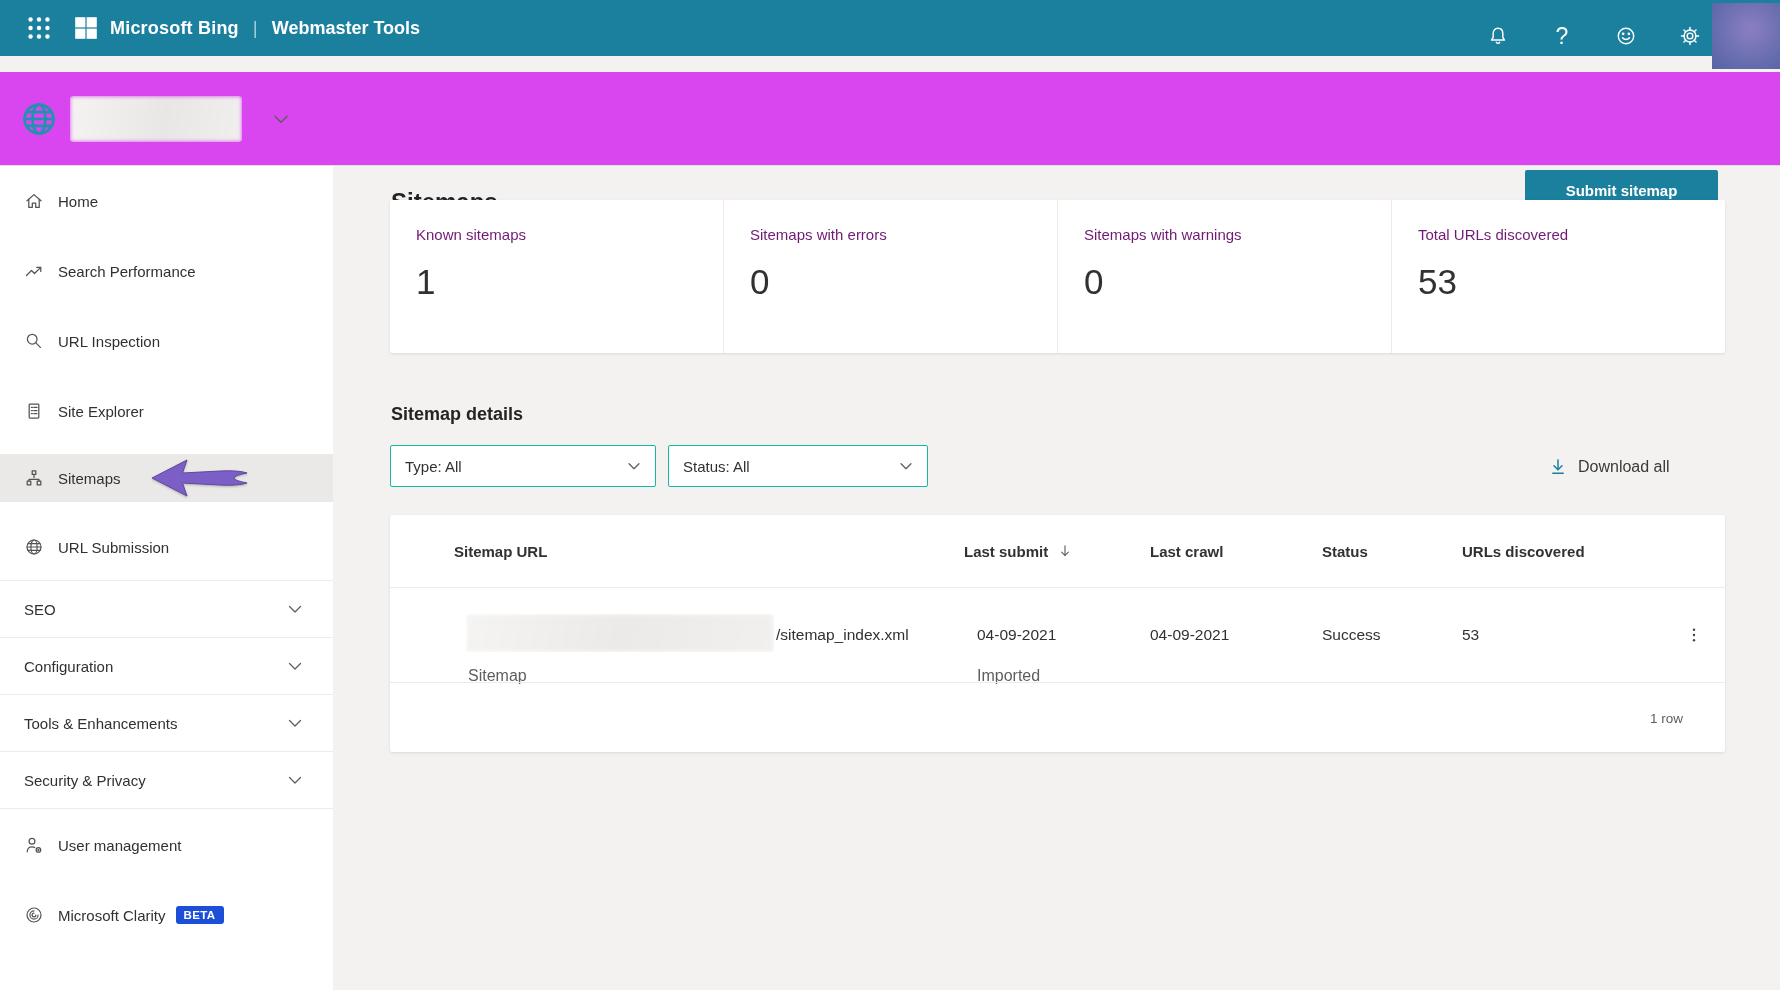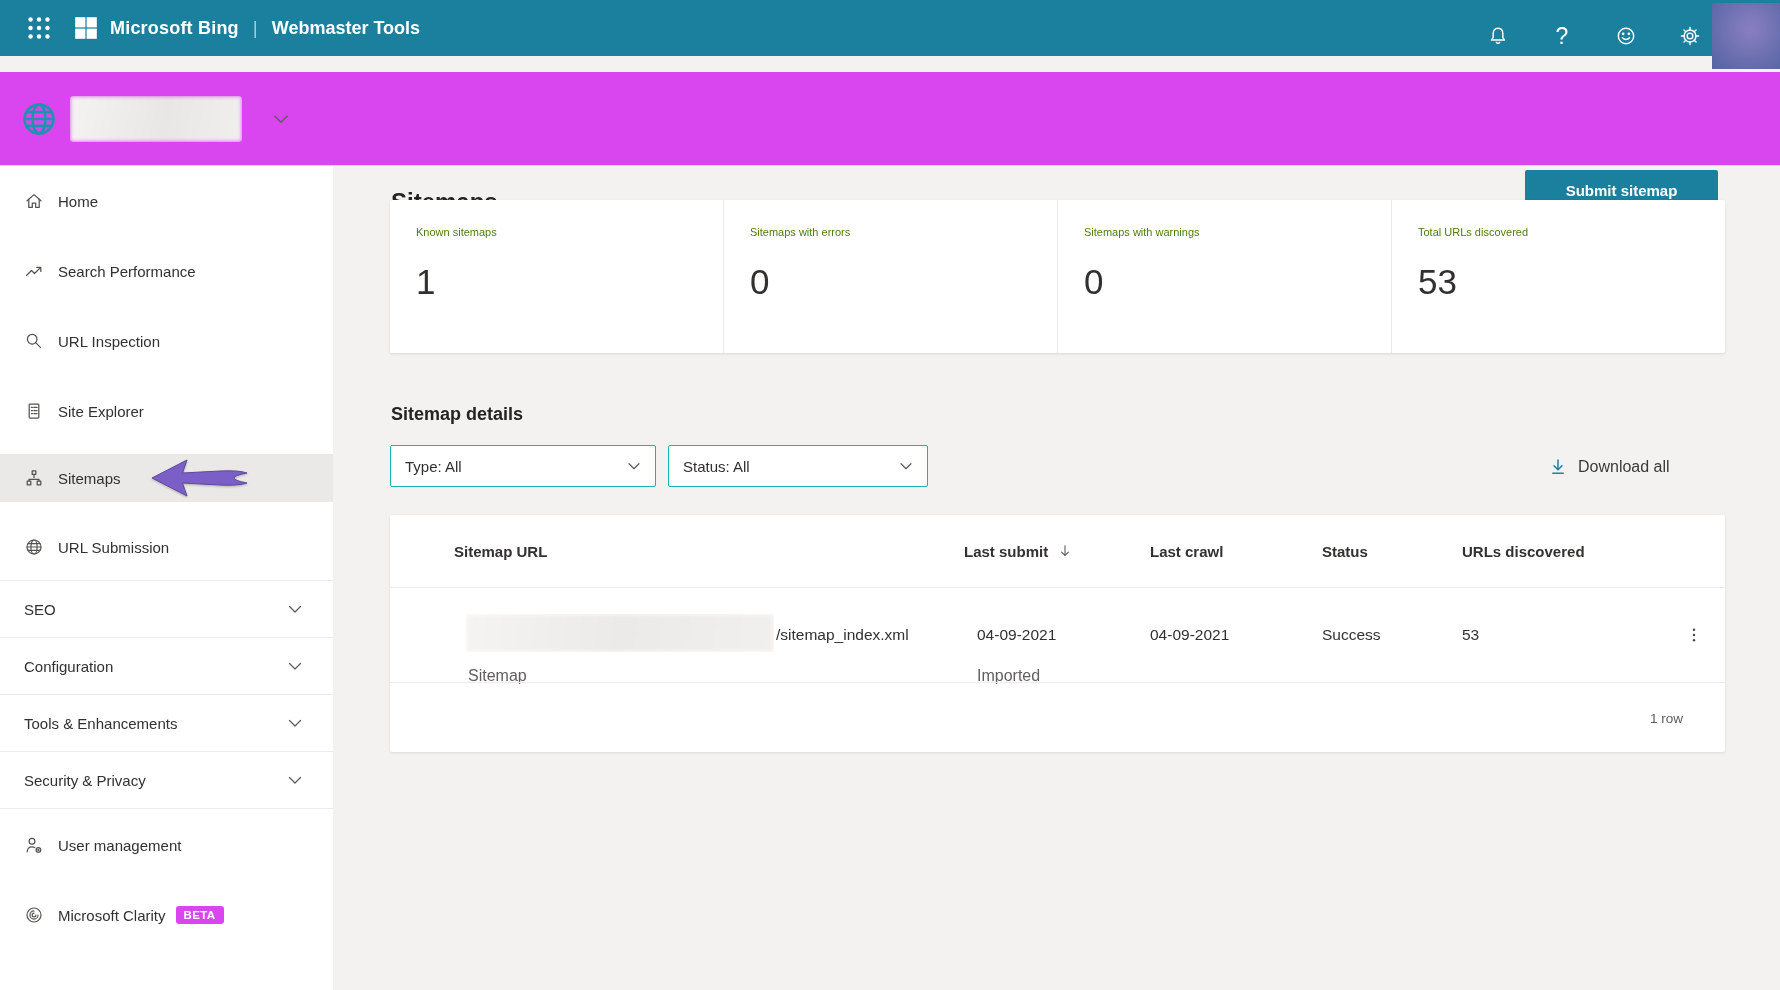--- a/index.html
+++ b/index.html
@@ -33,28 +33,28 @@
   
   .sidebar { position:absolute; left:0; top:166px; width:333px; height:824px; background:#ffffff; }
   .nav-item { position:absolute; left:0; width:333px; height:46px; display:flex; align-items:center; cursor:pointer; font-size:15px; color:#323130; }
   .nav-item .nav-ico { margin-left:24px; width:20px; height:20px; color:#55534f; flex:0 0 20px; }
   .nav-item .nav-label { margin-left:14px; }
   .nav-item.selected { background:#ebe9e7; height:48px; }
   .nav-section { position:absolute; left:0; width:333px; height:56px; display:flex; align-items:center; cursor:pointer; font-size:15px; color:#323130; }
   .nav-section .nav-label { margin-left:24px; }
   .nav-section .sec-chev { position:absolute; right:28px; color:#605e5c; }
   .side-div { position:absolute; left:0; width:333px; border-top:1px solid #edebe9; }
-  .beta-badge { margin-left:10px; background:#d946ef; color:#ffffff; font-size:11.5px; font-weight:600; letter-spacing:.4px; padding:3px 8px; border-radius:3px; }
+  .beta-badge { margin-left:10px; background:#1d4ed8; color:#ffffff; font-size:11.5px; font-weight:600; letter-spacing:.4px; padding:3px 8px; border-radius:3px; }
   .pointer-arrow { position:absolute; left:150px; top:457px; width:100px; height:42px; filter:drop-shadow(0 1px 1px rgba(0,0,0,.25)); pointer-events:none; }
 
   
   .stats-card { position:absolute; left:390px; top:200px; width:1335px; height:153px; background:#ffffff; border-radius:2px; box-shadow:0 1px 3px rgba(0,0,0,.1); display:flex; }
   .stat-cell { flex:1 1 0; position:relative; }
   .stat-cell + .stat-cell { border-left:1px solid #edebe9; }
-  .stat-label { position:absolute; left:26px; top:26px; font-size:11px; color:#4d7c0f; }
+  .stat-label { position:absolute; left:26px; top:26px; font-size:15px; color:#701a75; }
   .stat-value { position:absolute; left:26px; top:62px; font-size:35px; font-weight:400; color:#323130; }
 
   
   .details-heading { position:absolute; left:391px; top:404px; font-size:18px; font-weight:600; color:#252423; }
   .dropdown { position:absolute; top:445px; height:42px; background:#ffffff; border:1px solid #14b8a6; border-radius:2px; display:flex; align-items:center; padding:0 14px; font-size:15px; color:#323130; cursor:pointer; }
   .dropdown .dd-chev { position:absolute; right:12px; color:#605e5c; }
   .dd-type { left:390px; width:266px; }
   .dd-status { left:668px; width:260px; }
   .download-all { position:absolute; left:1548px; top:452px; height:30px; display:flex; align-items:center; gap:10px; cursor:pointer; }
   .download-all .dl-ico { width:20px; height:20px; color:#1b7f9e; }

